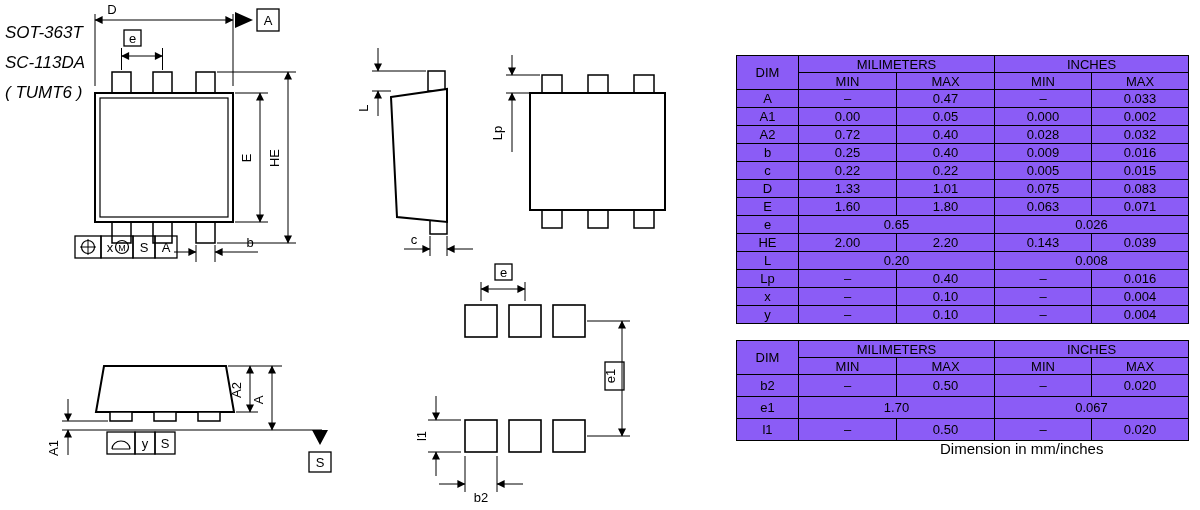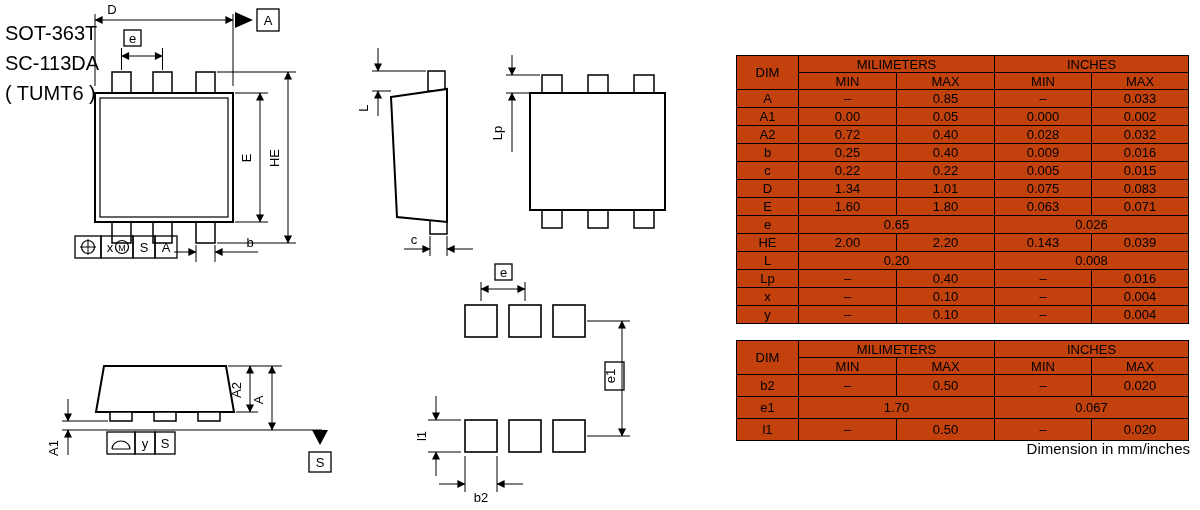--- a/index.html
+++ b/index.html
@@ -1,36 +1,36 @@
 <!DOCTYPE html>
 <html><head>
 <meta charset="utf-8">
 <style>
   * { box-sizing: border-box; }
   html,body { margin:0; padding:0; background:#e8e8e8; }
   .page {
     position:relative; width:1200px; height:510px; background:#ffffff;
     font-family:"Liberation Sans", sans-serif; color:#000; overflow:hidden;
   }
-  .titles { position:absolute; left:5px; top:18px; font-size:20px; line-height:30px; }
-  .footer-note { position:absolute; left:940px; top:440px; width:250px; text-align:right; font-size:15px; }
+  .titles { position:absolute; left:5px; top:18px; font-size:17px; line-height:30px;font-style:italic; }
+  .footer-note { position:absolute; left:940px; top:440px; width:250px; font-size:15px; }
 
   svg text { font-family:"Liberation Sans", sans-serif; font-size:13px; fill:#000; }
   .body   { fill:#fff; stroke:#000; stroke-width:2; }
   .inner  { fill:none; stroke:#000; stroke-width:1.2; }
   .pin    { fill:#fff; stroke:#000; stroke-width:1.5; }
   .padsq  { fill:#fff; stroke:#000; stroke-width:1.6; }
   .ext    { stroke:#000; stroke-width:1; }
   .dim    { stroke:#000; stroke-width:1; marker-start:url(#arr); marker-end:url(#arr); }
   .dimend { stroke:#000; stroke-width:1; marker-end:url(#arr); }
   .frame  { fill:none; stroke:#000; stroke-width:1.3; }
   .sym    { fill:none; stroke:#000; stroke-width:1.2; }
   .solid  { fill:#000; stroke:none; }
 
-  table.tbl { position:absolute; border-collapse:collapse; table-layout:fixed; background:#c2410c; }
+  table.tbl { position:absolute; border-collapse:collapse; table-layout:fixed; background:#8b5cf6; }
   .tbl th, .tbl td {
     border:1px solid #000; text-align:center; vertical-align:middle;
     font-size:13px; font-weight:normal; padding:0 2px; overflow:hidden; white-space:nowrap;
   }
   #table1 th { height:17px; } #table1 td { height:18px; }
   #table2 th { height:17px; } #table2 td { height:22px; }
 </style>
 </head>
 <body>
 
@@ -233,21 +233,21 @@
         <th>MIN</th>
         <th>MAX</th>
         <th>MIN</th>
         <th>MAX</th>
       </tr>
     </thead>
     <tbody id="t1-body">
         <tr>
           <td>A</td>
           <td>–</td>
-          <td>0.85</td>
+          <td>0.47</td>
           <td>–</td>
           <td>0.033</td>
         </tr>
         <tr>
           <td>A1</td>
           <td>0.00</td>
           <td>0.05</td>
           <td>0.000</td>
           <td>0.002</td>
         </tr>
@@ -267,21 +267,21 @@
         </tr>
         <tr>
           <td>c</td>
           <td>0.22</td>
           <td>0.22</td>
           <td>0.005</td>
           <td>0.015</td>
         </tr>
         <tr>
           <td>D</td>
-          <td>1.34</td>
+          <td>1.33</td>
           <td>1.01</td>
           <td>0.075</td>
           <td>0.083</td>
         </tr>
         <tr>
           <td>E</td>
           <td>1.60</td>
           <td>1.80</td>
           <td>0.063</td>
           <td>0.071</td>

